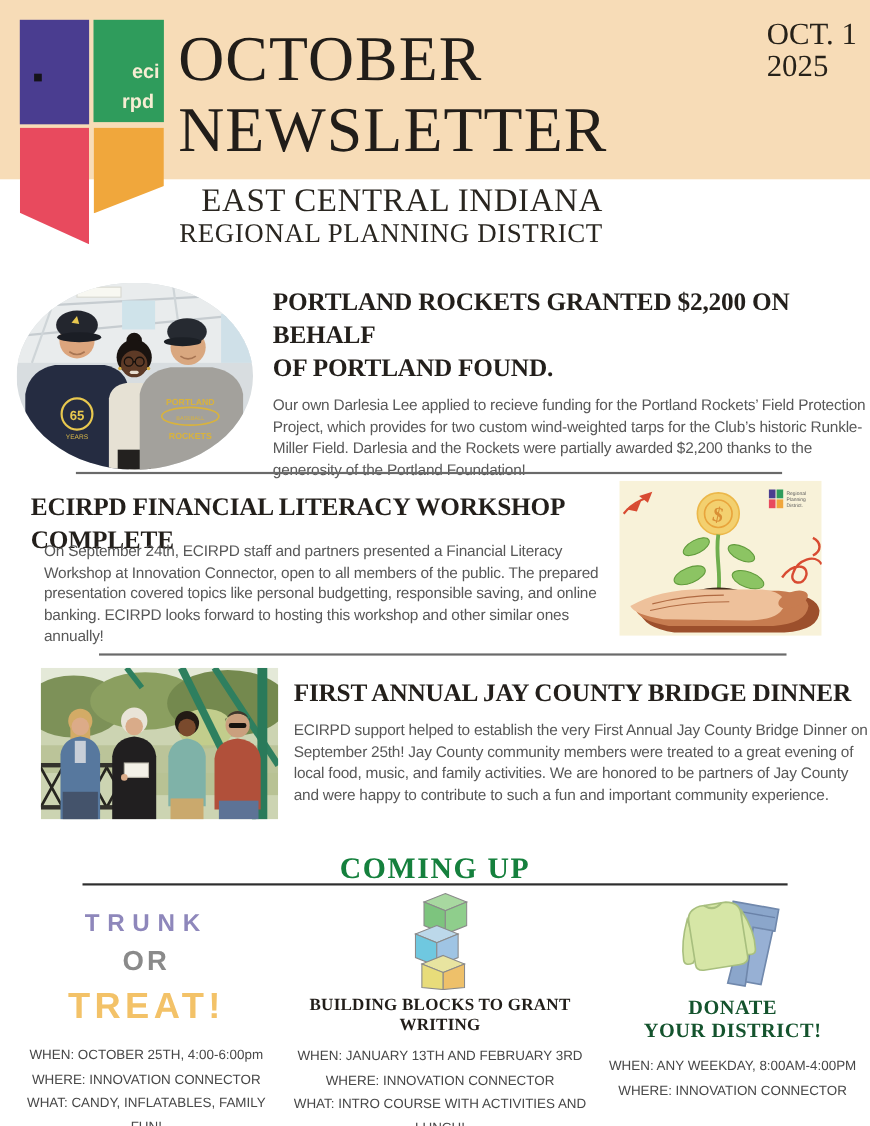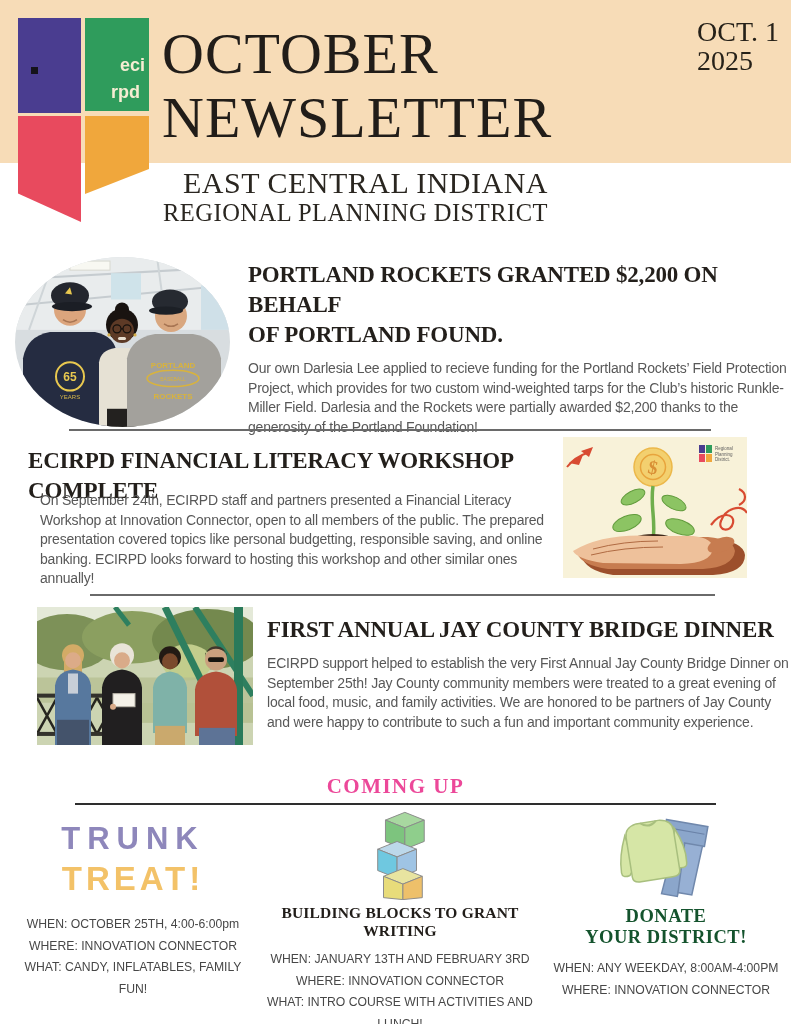--- a/index.html
+++ b/index.html
@@ -44,30 +44,30 @@
 
   .a2-head{position:absolute;left:28px;top:446px;width:535px;}
   .a2-body{position:absolute;left:40px;top:482px;width:528px;}
   .illus{position:absolute;left:563px;top:437px;width:184px;height:141px;}
 
   .a3-photo{position:absolute;left:37px;top:607px;width:216px;height:138px;overflow:hidden;}
   .a3-text{position:absolute;left:267px;top:615px;width:528px;}
 
   
   .cu-title{position:absolute;left:0;top:774px;width:791px;text-align:center;
-            font-family:"Liberation Serif",serif;font-weight:700;font-size:21px;
-            letter-spacing:1.5px;color:#ec4899;}
+            font-family:"Liberation Serif",serif;font-weight:700;font-size:27px;
+            letter-spacing:1.5px;color:#15803d;}
   .cu-line{left:75px;top:803px;width:641px;border-top:2px solid #2e2e2e;}
 
   .event{position:absolute;text-align:center;}
   .ev1{left:18px;top:820px;width:230px;}
   .ev2{left:250px;top:810px;width:300px;}
   .ev3{left:543px;top:808px;width:246px;}
 
-  .trunk{font-size:31px;font-weight:700;color:#8e87bb;letter-spacing:7px;line-height:37px;}
+  .trunk{font-size:22px;font-weight:700;color:#8e87bb;letter-spacing:7px;line-height:37px;}
   .or{font-size:25px;font-weight:700;color:#8a8a8a;letter-spacing:3px;line-height:35px;}
   .treat{font-size:33px;font-weight:700;color:#f3c268;letter-spacing:4px;line-height:44px;}
 
   .ev-h1{font-family:"Liberation Serif",serif;font-weight:700;font-size:15.5px;line-height:18px;
          color:#211d19;letter-spacing:0.2px;}
   .ev-h2{font-family:"Liberation Serif",serif;font-weight:700;font-size:20px;line-height:23px;
          color:#211d19;letter-spacing:0.5px;}
   .ev-h3{font-family:"Liberation Serif",serif;font-weight:700;font-size:18.5px;line-height:21px;
          color:#14532d;letter-spacing:0.5px;}
   .details{margin-top:13px;font-size:12.2px;line-height:21.5px;color:#474747;}
@@ -257,20 +257,21 @@
   <div class="a3-text">
     <div class="h1">FIRST ANNUAL JAY COUNTY BRIDGE DINNER</div>
     <div class="body-txt">ECIRPD support helped to establish the very First Annual Jay County Bridge Dinner on September 25th! Jay County community members were treated to a great evening of local food, music, and family activities. We are honored to be partners of Jay County and were happy to contribute to such a fun and important community experience.</div>
   </div>
 
   <div class="cu-title">COMING UP</div>
   <div class="divider cu-line"></div>
 
   <div class="event ev1">
     <div class="trunk">TRUNK</div>
+    <div class="or">OR</div>
     <div class="treat">TREAT!</div>
     <div class="details">
       <div>WHEN: OCTOBER 25TH, 4:00-6:00pm</div>
       <div>WHERE: INNOVATION CONNECTOR</div>
       <div>WHAT:  CANDY, INFLATABLES, FAMILY FUN!</div>
     </div>
   </div>
 
   <div class="event ev2">
     <svg viewBox="0 0 66 92" width="64" height="90">

